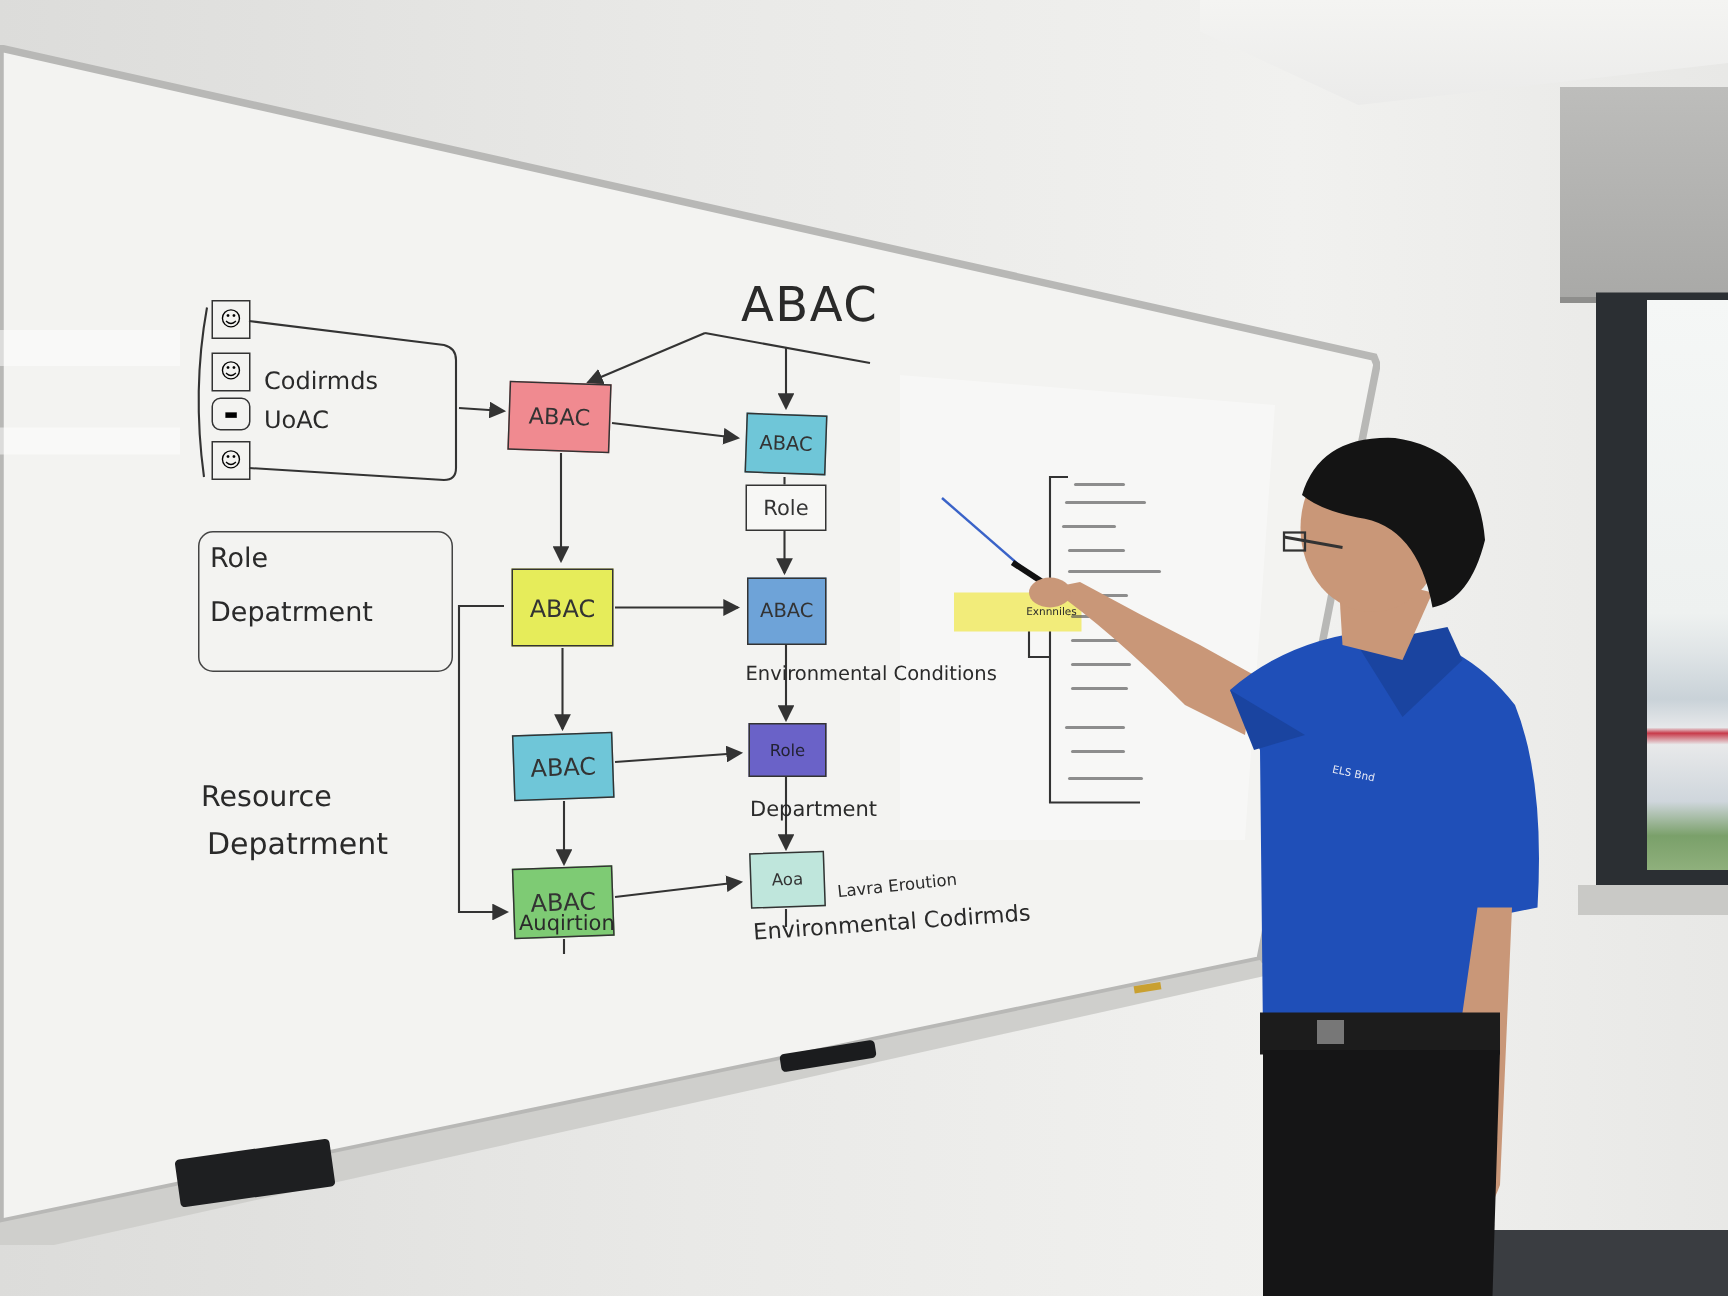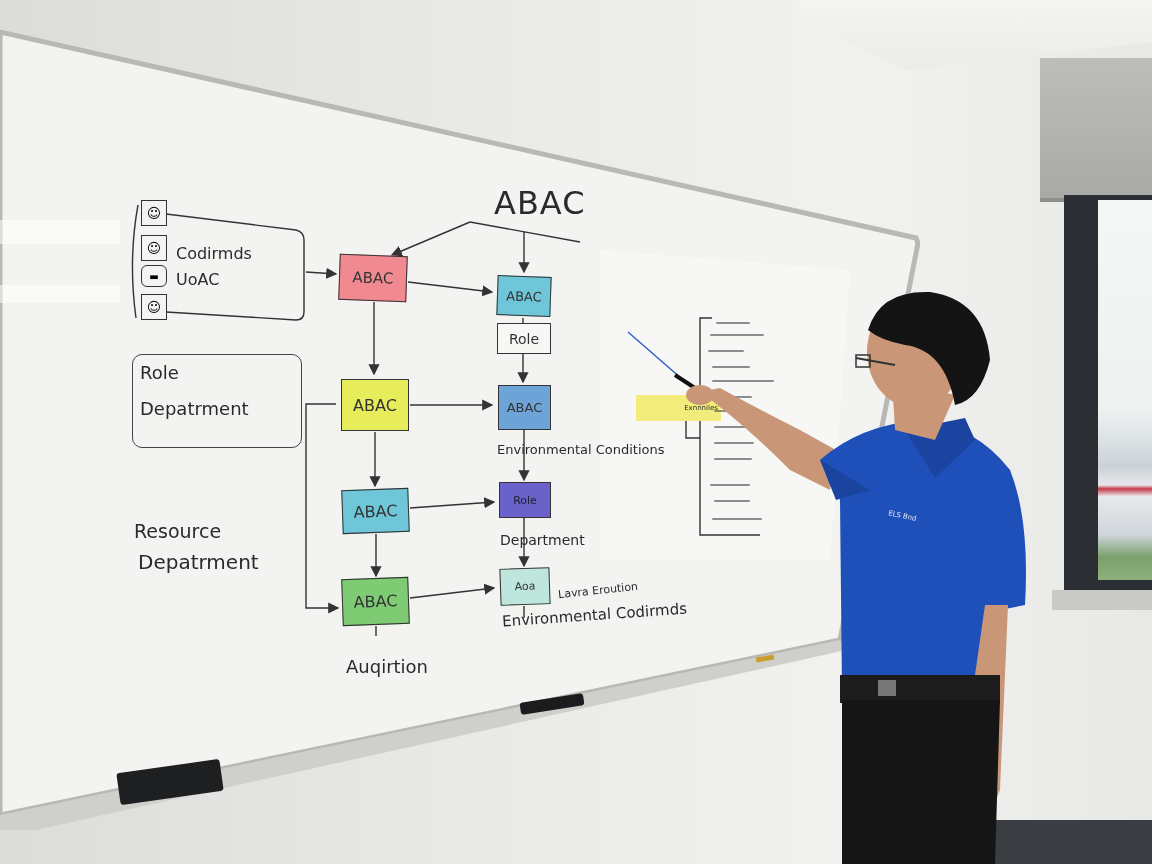--- a/index.html
+++ b/index.html
@@ -103,21 +103,21 @@
 <div class="box" style="left:497px;top:276px;width:52px;height:38px;background:#6fc6d8;font-size:13px;transform:rotate(2deg);">ABAC</div>
 <div class="box" style="left:497px;top:323px;width:52px;height:29px;background:#f7f7f5;font-size:14px;">Role</div>
 <div class="box" style="left:498px;top:385px;width:51px;height:43px;background:#6ea3d8;font-size:13px;">ABAC</div>
 <div class="box" style="left:499px;top:482px;width:50px;height:34px;background:#6a62c8;font-size:11px;color:#223;">Role</div>
 <div class="box" style="left:500px;top:568px;width:48px;height:35px;background:#bfe6dc;font-size:11px;transform:rotate(-2deg);">Aoa</div>
 
 <div class="abs hand" style="left:497px;top:442px;font-size:13px;">Environmental Conditions</div>
 <div class="abs hand" style="left:500px;top:532px;font-size:14px;">Department</div>
 <div class="abs hand" style="left:558px;top:584px;font-size:11px;transform:rotate(-6deg);">Lavra Eroution</div>
 <div class="abs hand" style="left:502px;top:606px;font-size:15px;transform:rotate(-4deg);">Environmental Codirmds</div>
-<div class="abs hand" style="left:346px;top:656px;font-size:18px;">Auqirtion</div>
+<div class="abs hand" style="left:346px;top:608px;font-size:14px;">Auqirtion</div>
 
 <div class="abs" style="left:636px;top:395px;width:40px;height:26px;background:#f2ec7a;display:flex;align-items:center;justify-content:center;padding-left:45px;">
   <span class="hand" style="font-size:7px;">Exnnniles</span>
 </div>
 
 <div class="abs" style="left:706px;top:318px;width:80px;height:210px;">
   <div class="scrib" style="left:10px;top:4px;width:34px;"></div>
   <div class="scrib" style="left:4px;top:16px;width:54px;"></div>
   <div class="scrib" style="left:2px;top:32px;width:36px;"></div>
   <div class="scrib" style="left:6px;top:48px;width:38px;"></div>

